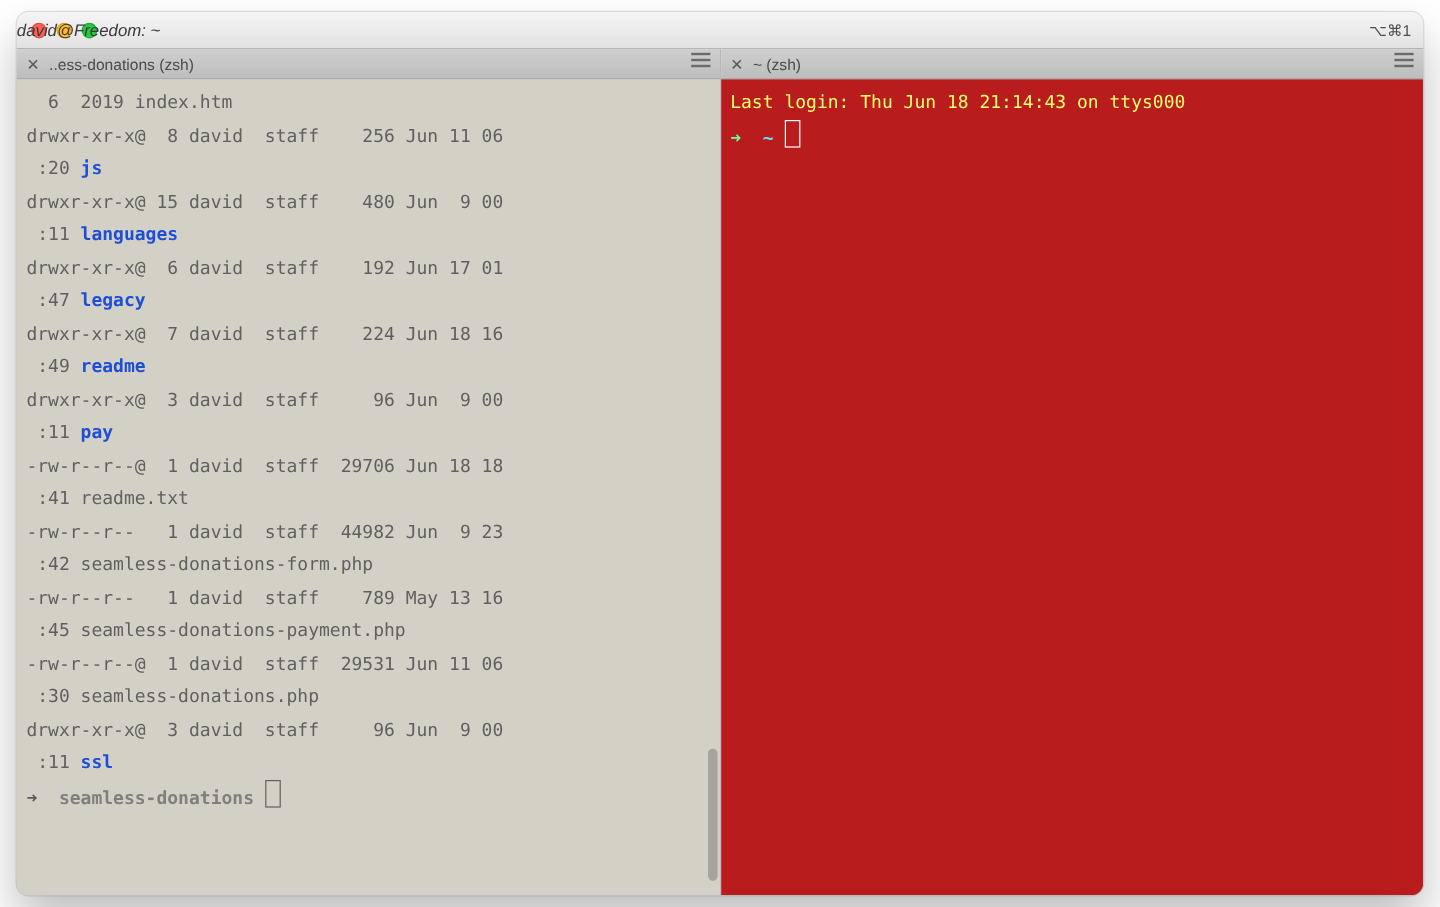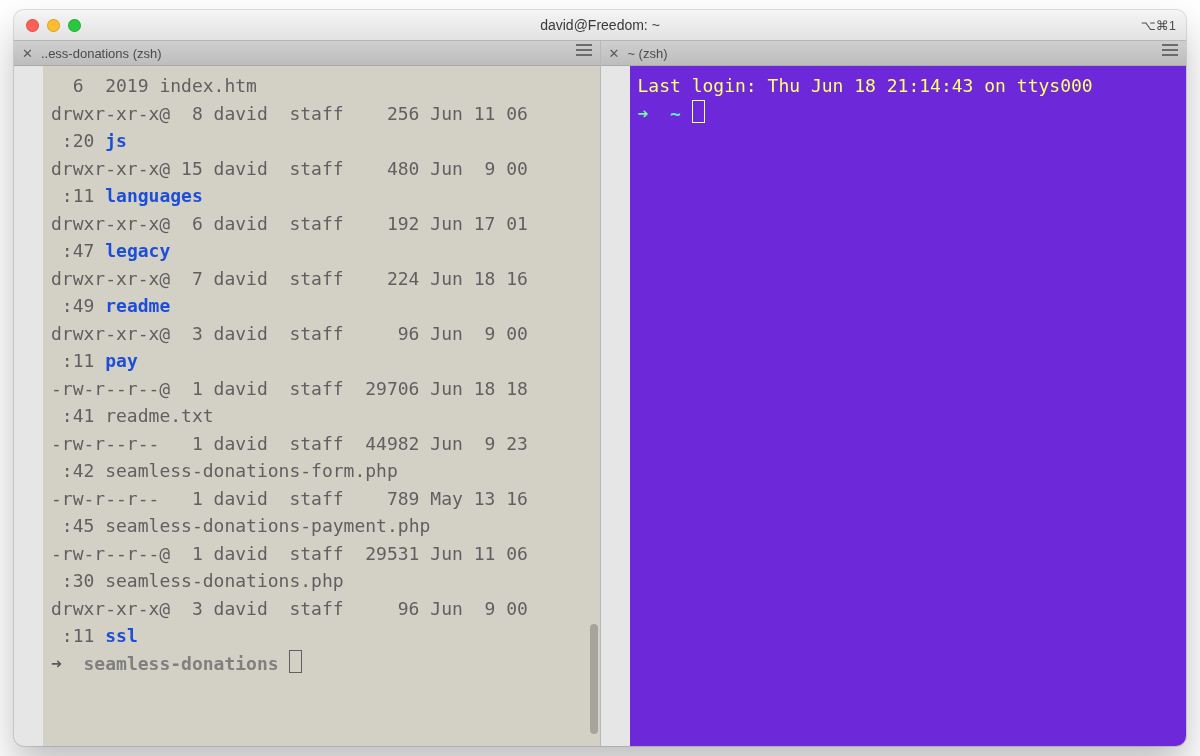--- a/index.html
+++ b/index.html
@@ -43,25 +43,25 @@
     width: 13px; height: 13px;
     border-radius: 50%;
     box-shadow: inset 0 0 0 1px rgba(0,0,0,0.15);
   }
   .light.red    { background: #ff5f57; }
   .light.yellow { background: #febc2e; }
   .light.green  { background: #28c840; }
   .win-title {
     position: absolute;
     left: 0; right: 0;
-    text-align: center;
     font-family: -apple-system, "Helvetica Neue", Arial, sans-serif;
     font-size: 14px;
     color: #3a3a3a;
     pointer-events: none;
+    font-style: italic;
   }
   .titlebar-right {
     position: absolute;
     right: 10px;
     top: 0;
     bottom: 0;
     display: flex;
     align-items: center;
     font-family: -apple-system, Arial, sans-serif;
     font-size: 13px;
@@ -110,32 +110,31 @@
     display: flex;
     flex-direction: column;
     gap: 3px;
   }
   .tab-menu div { width: 16px; height: 2px; background: #6b6b6b; }
 
   .term {
     flex: 1 1 auto;
     padding: 6px 8px 10px 8px;
     overflow: hidden;
-    font-size: 18px;
+    font-size: 15px;
     line-height: 27.5px;
     white-space: pre-wrap;
     word-break: break-all;
-    margin-left: 29px;
   }
   .term.left-term {
     background: #d3d0c6;
     color: #606060;
   }
   .term.right-term {
-    background: #6d28d9;
+    background: #b91c1c;
     color: #ffff70;
   }
   .left-term .dirname { color: #1d4ed8; font-weight: 600; }
   .left-term .prompt-arrow { color: #5a5a5a; }
   .left-term .prompt-dir   { color: #7f7f7f; font-weight: 600; }
 
   .right-term .r-arrow { color: #6fff9a; font-weight: bold; }
   .right-term .r-tilde { color: #63e8ff; font-weight: bold; }
 
   .cursor-box {

